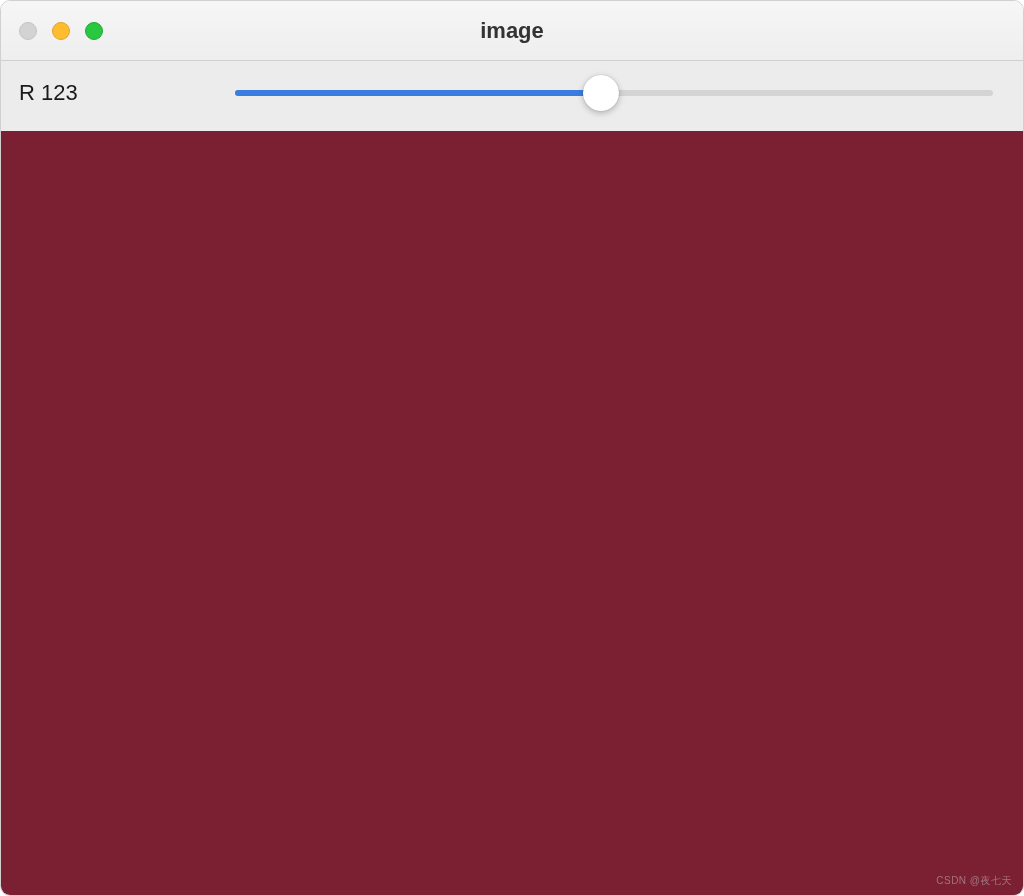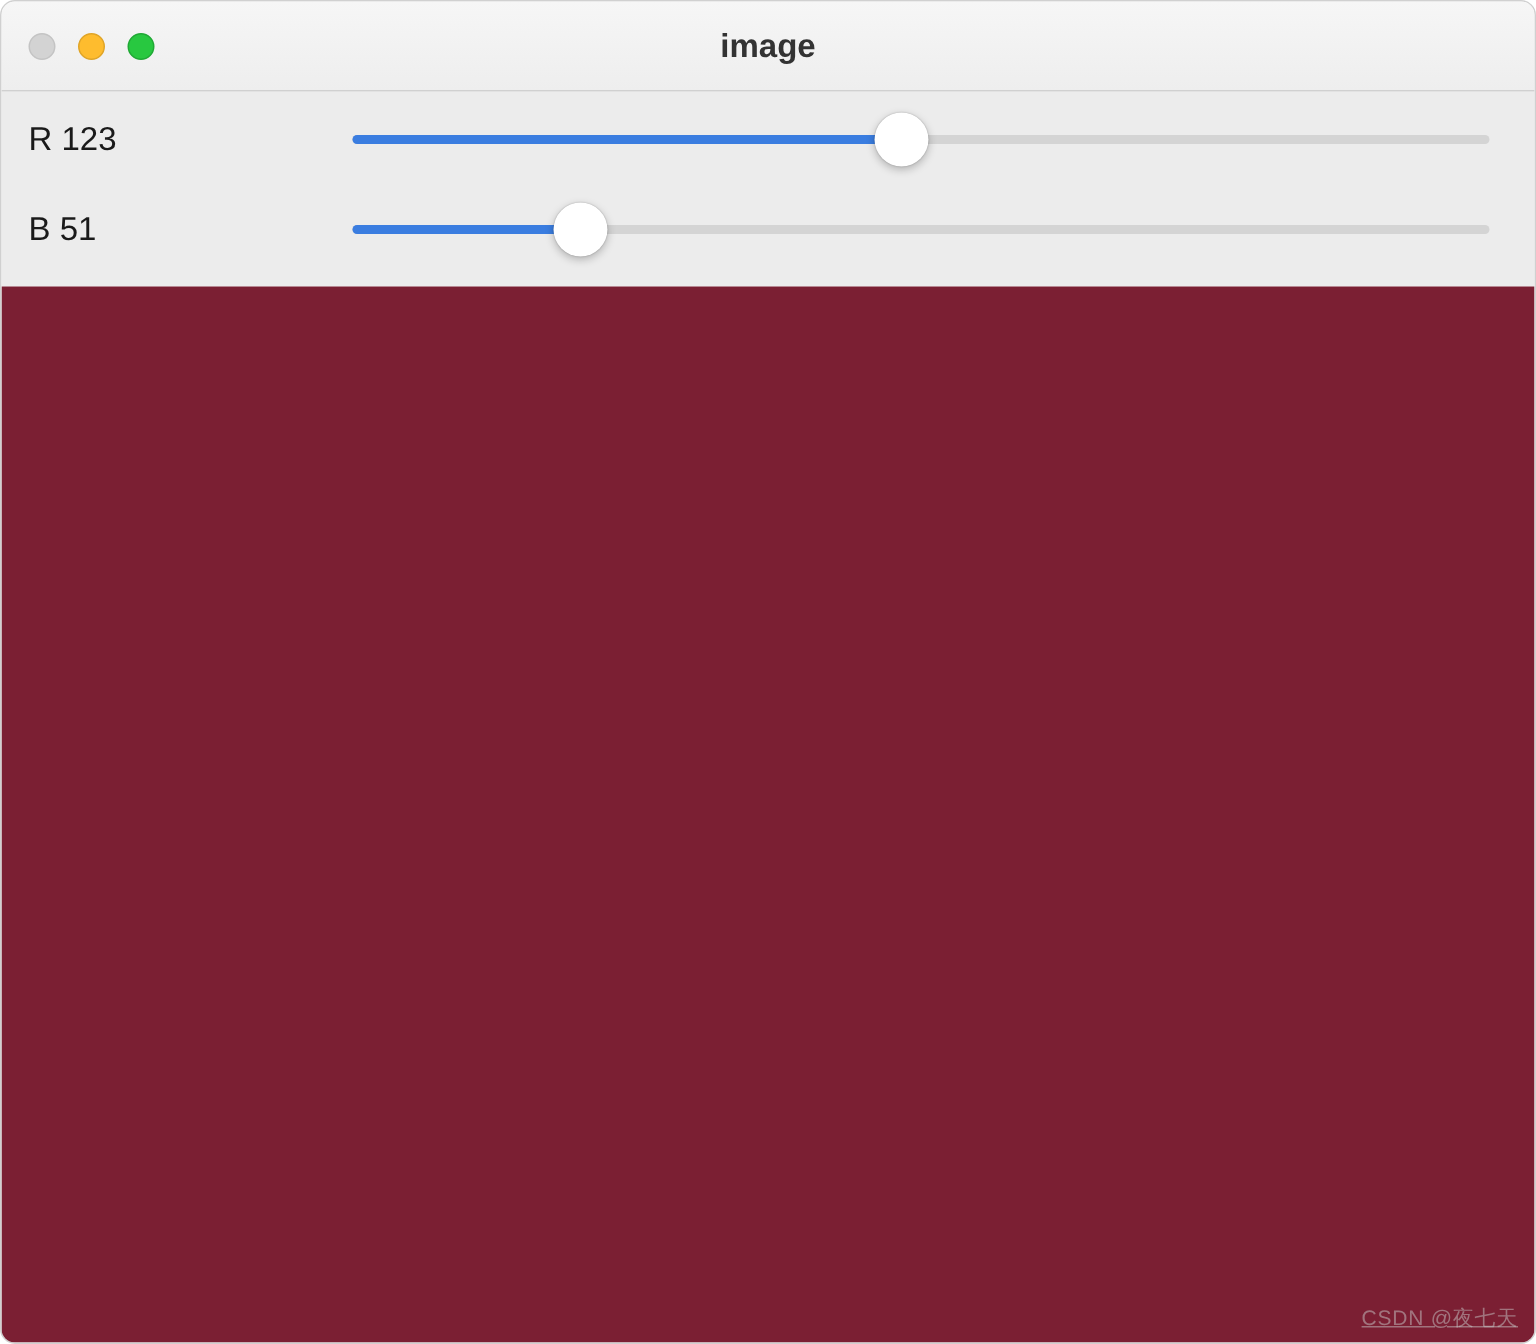--- a/index.html
+++ b/index.html
@@ -123,24 +123,23 @@
     
     .image-area {
       flex: 1;
       width: 100%;
     }
     
     .watermark {
       position: absolute;
       bottom: 8px;
       right: 12px;
-      font-size: 14px;
+      font-size: 10px;
       color: rgba(200, 200, 200, 0.5);
       letter-spacing: 0.5px;
-      text-decoration: underline;
     }
   </style>
 </head>
 <body>
 
 <div class="window">
 
   <div class="titlebar">
     <div class="traffic-lights">
       <div class="traffic-light tl-close"></div>
@@ -155,28 +154,20 @@
     <div class="slider-row">
       <div class="slider-label">R 123</div>
       <div class="slider-container">
         <div class="slider-track-bg"></div>
         <div class="slider-track-fill" style="width: 48.2353%;"></div>
         <div class="slider-thumb" style="left: 48.2353%;"></div>
       </div>
     </div>
 
 
-    <div class="slider-row">
-      <div class="slider-label">B 51</div>
-      <div class="slider-container">
-        <div class="slider-track-bg"></div>
-        <div class="slider-track-fill" style="width: 20%;"></div>
-        <div class="slider-thumb" style="left: 20%;"></div>
-      </div>
-    </div>
 
 
   </div>
 
   <div class="image-area" style="background: rgb(123, 31, 51);"></div>
 
 </div>
 
 <div class="watermark">CSDN @夜七天</div>
 

